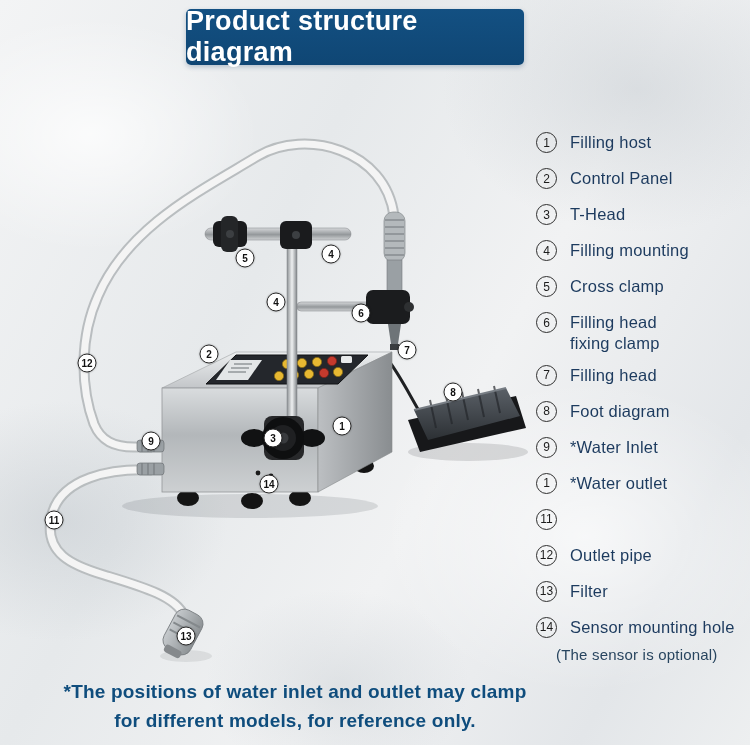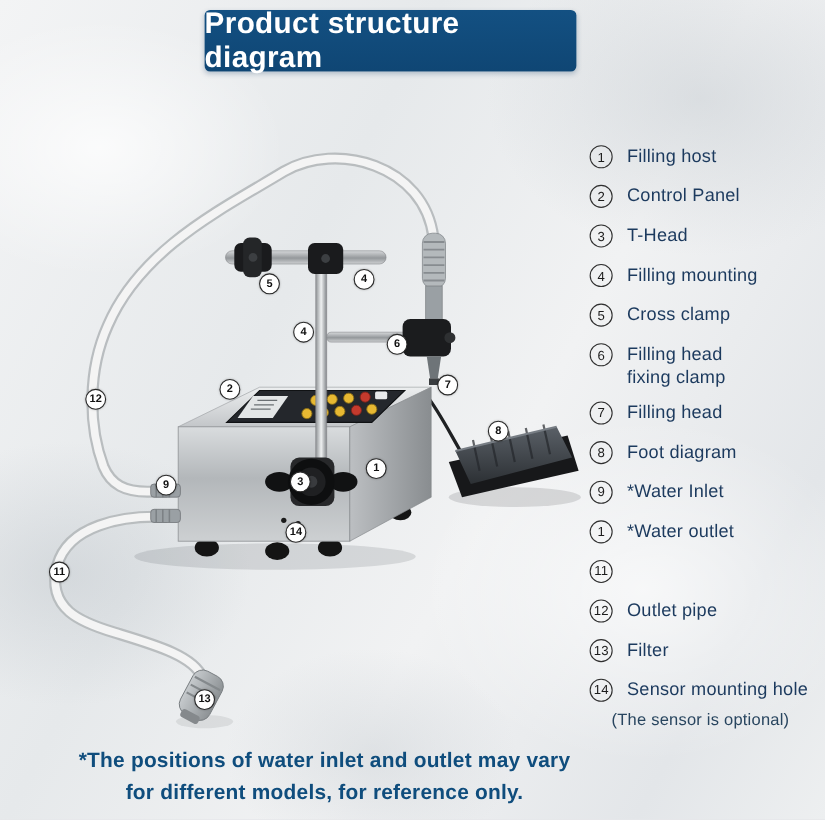--- a/index.html
+++ b/index.html
@@ -266,17 +266,17 @@
       <span class="circ">13</span>
       <span class="lbl">Filter</span>
     </li>
     <li>
       <span class="circ">14</span>
       <span class="lbl"><span>Sensor mounting hole</span><span class="note">(The sensor is optional)</span></span>
     </li>
   </ul>
 
   <div class="footnote">
-    <div>*The positions of water inlet and outlet may vary</div>
+    <div>*The positions of water inlet and outlet may clamp</div>
     <div>for different models, for reference only.</div>
   </div>
 
 </div>
 
 </body></html>

